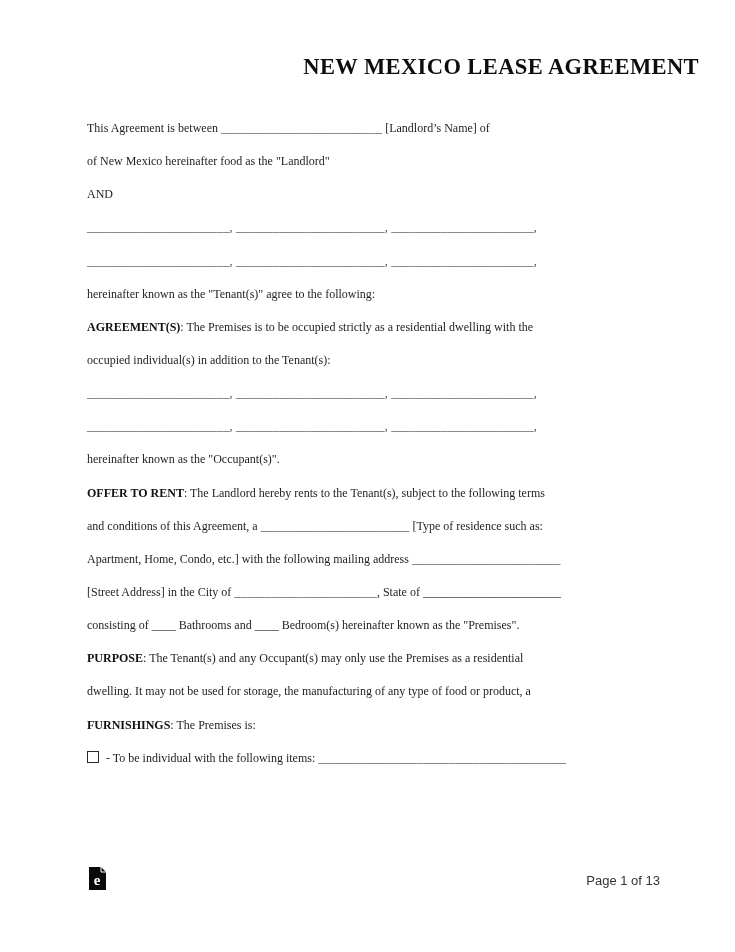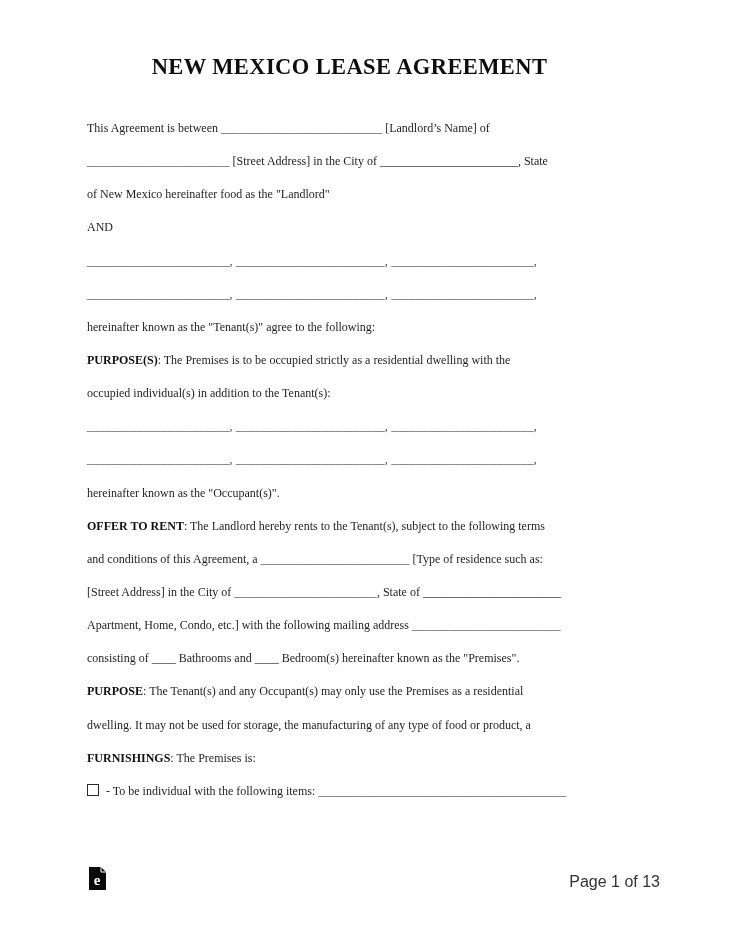--- a/index.html
+++ b/index.html
@@ -11,21 +11,21 @@
     overflow: hidden;
     font-family: "Liberation Serif", serif;
     color: #1e1e1e;
   }
   .title {
     position: absolute;
     top: 54px;
     left: 0;
     width: 699px;
     margin: 0;
-    text-align: center;
+    text-align: right;
     font-size: 22.5px;
     font-weight: 700;
     letter-spacing: 0.4px;
     color: #0d0d0d;
     font-family: "Liberation Serif", serif;
   }
   .body {
     position: absolute;
     left: 87px;
     top: 112px;
@@ -52,49 +52,48 @@
   .footer-logo {
     position: absolute;
     left: 88px;
     top: 866px;
   }
   .page-num {
     position: absolute;
     right: 75px;
     top: 873px;
     font-family: "Liberation Sans", sans-serif;
-    font-size: 16px;
+    font-size: 13px;
     color: #333333;
     margin-left: 16px;
   }
 </style>
 </head>
 <body>
 
 <div class="page">
 
   <h1 class="title">NEW MEXICO LEASE AGREEMENT</h1>
 
   <div class="body">
       <div class="doc-line"><span>This Agreement is between </span><span class="blanks">__________________________</span><span> [Landlord’s Name] of</span></div>
-      <div class="doc-line"><span class="blanks">_______________________</span><span> [Street Address] in the City of _______________________, State</span></div>
       <div class="doc-line"><span>of New Mexico hereinafter food as the "Landlord"</span></div>
       <div class="doc-line"><span>AND</span></div>
       <div class="doc-line"><span class="blanks">_______________________, ________________________, _______________________,</span></div>
       <div class="doc-line"><span class="blanks">_______________________, ________________________, _______________________,</span></div>
       <div class="doc-line"><span>hereinafter known as the "Tenant(s)" agree to the following:</span></div>
-      <div class="doc-line"><span class="b">PURPOSE(S)</span><span>: The Premises is to be occupied strictly as a residential dwelling with the</span></div>
+      <div class="doc-line"><span class="b">AGREEMENT(S)</span><span>: The Premises is to be occupied strictly as a residential dwelling with the</span></div>
       <div class="doc-line"><span>occupied individual(s) in addition to the Tenant(s):</span></div>
       <div class="doc-line"><span class="blanks">_______________________, ________________________, _______________________,</span></div>
       <div class="doc-line"><span class="blanks">_______________________, ________________________, _______________________,</span></div>
       <div class="doc-line"><span>hereinafter known as the "Occupant(s)".</span></div>
       <div class="doc-line"><span class="b">OFFER TO RENT</span><span>: The Landlord hereby rents to the Tenant(s), subject to the following terms</span></div>
       <div class="doc-line"><span>and conditions of this Agreement, a </span><span class="blanks">________________________</span><span> [Type of residence such as:</span></div>
+      <div class="doc-line"><span>Apartment, Home, Condo, etc.] with the following mailing address </span><span class="blanks">________________________</span></div>
       <div class="doc-line"><span>[Street Address] in the City of </span><span class="blanks">_______________________</span><span>, State of _______________________</span></div>
-      <div class="doc-line"><span>Apartment, Home, Condo, etc.] with the following mailing address </span><span class="blanks">________________________</span></div>
       <div class="doc-line"><span>consisting of ____ Bathrooms and ____ Bedroom(s) hereinafter known as the "Premises".</span></div>
       <div class="doc-line"><span class="b">PURPOSE</span><span>: The Tenant(s) and any Occupant(s) may only use the Premises as a residential</span></div>
       <div class="doc-line"><span>dwelling. It may not be used for storage, the manufacturing of any type of food or product, a</span></div>
       <div class="doc-line"><span class="b">FURNISHINGS</span><span>: The Premises is:</span></div>
       <div class="doc-line"><span class="checkbox"></span><span>- To be individual with the following items: </span><span class="blanks">________________________________________</span></div>
     </div>
 
   <svg class="footer-logo" width="19" height="25" viewBox="0 0 19 25">
     <path d="M1 1 H13 L18 6 V24 H1 Z" fill="#0a0a0a"></path>
     <path d="M13 1 V6 H18" stroke="#ffffff" stroke-width="1" fill="none"></path>

